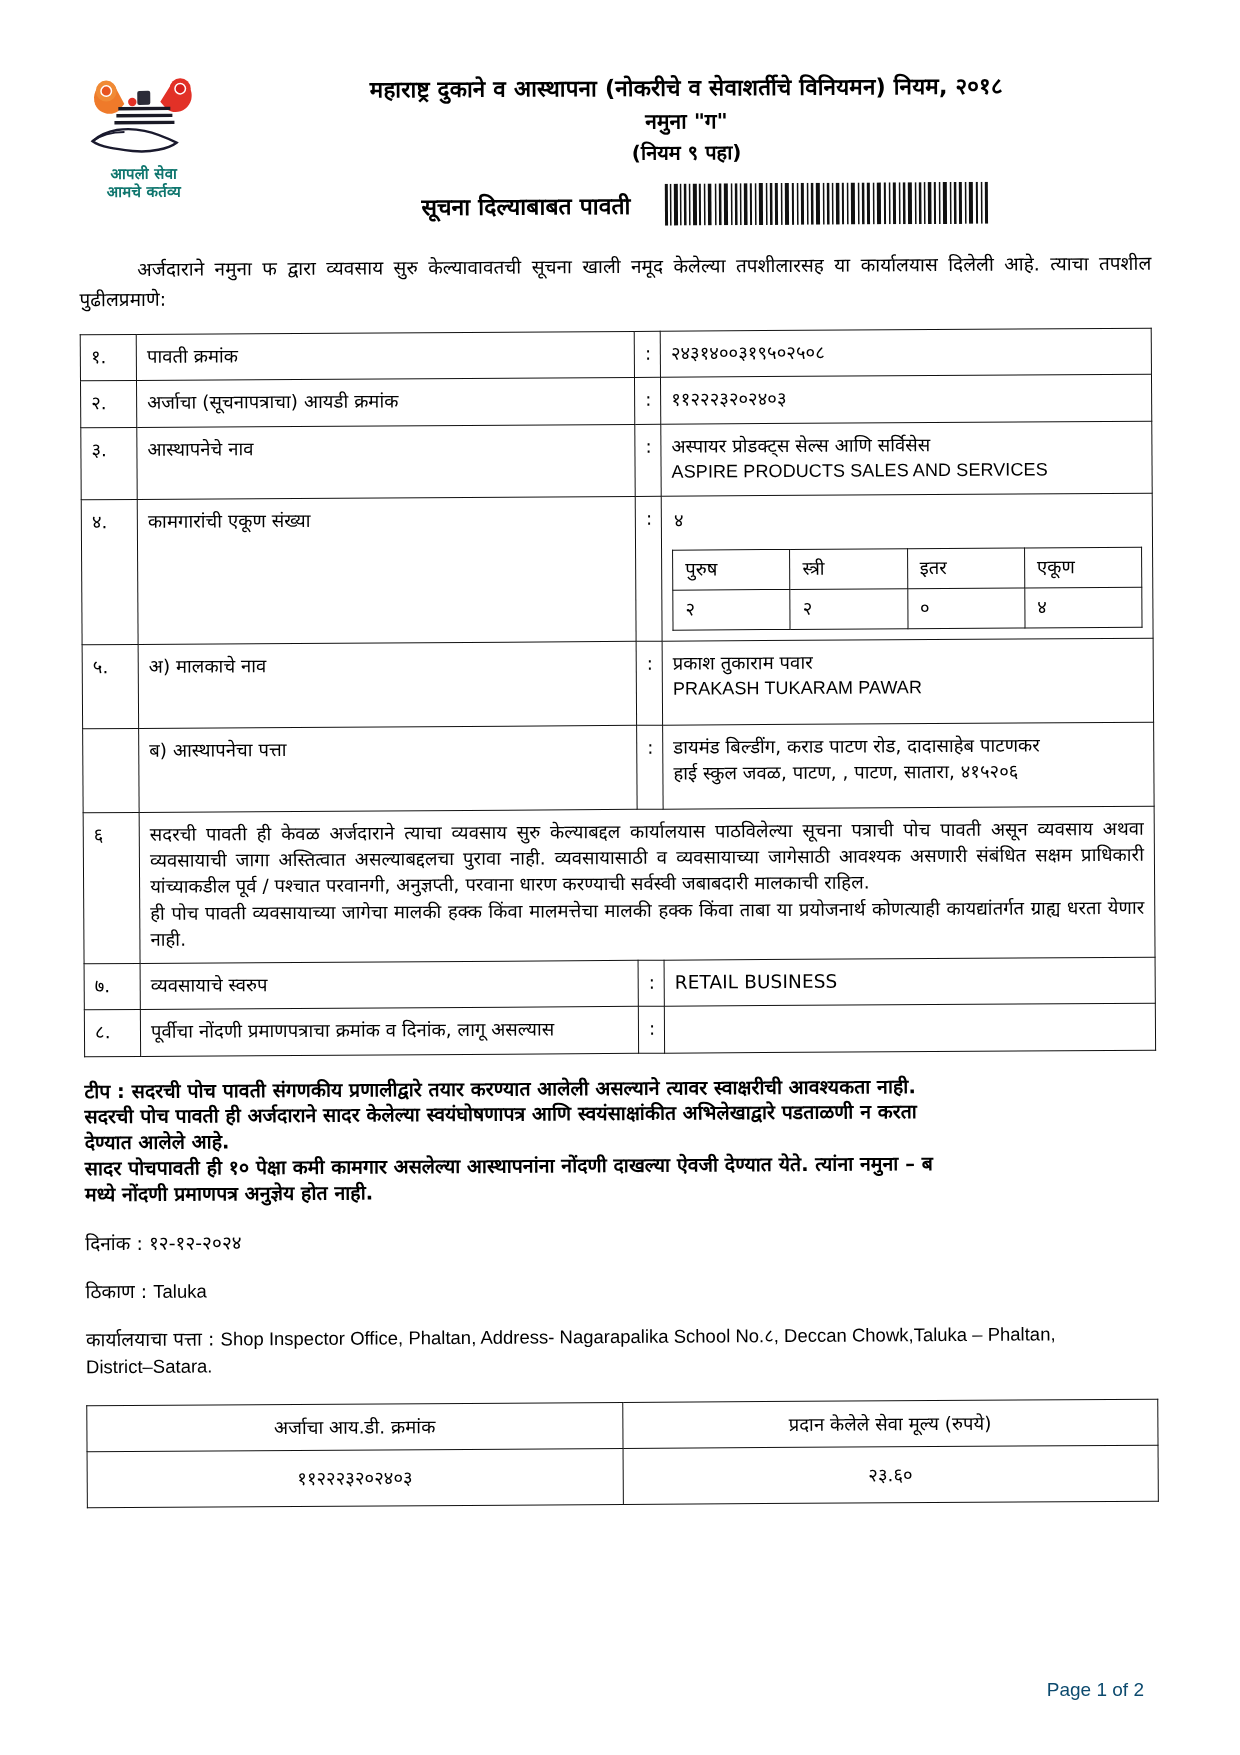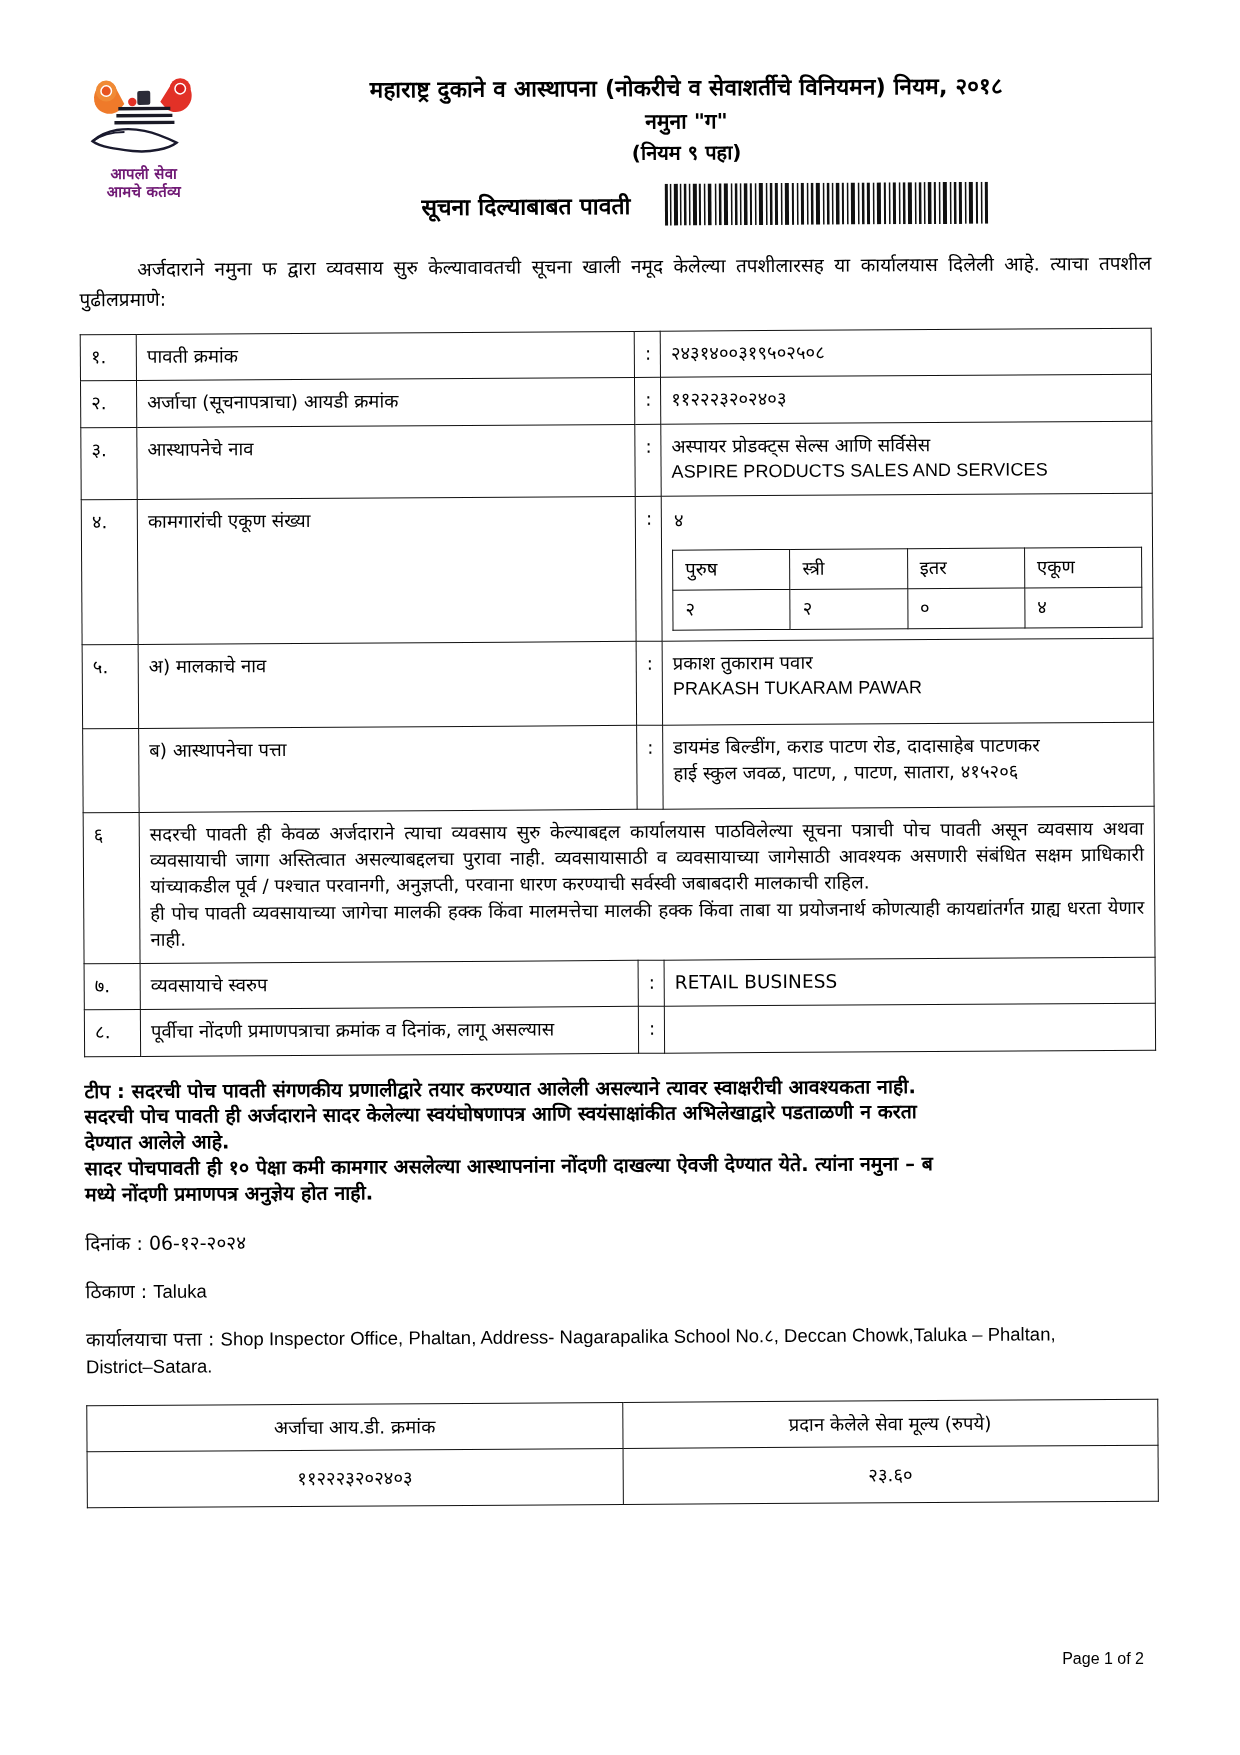--- a/index.html
+++ b/index.html
@@ -38,21 +38,21 @@
     flex: 0 0 130px;
     text-align: center;
     padding-top: 10px;
   }
   .logo-art { width: 118px; height: 92px; display: block; margin: 0 auto; }
   .logo-motto {
     font-family: "DejaVu Sans", sans-serif;
     font-size: 15px;
     line-height: 1.22;
     font-weight: 700;
-    color: #701a75;
+    color: #0f766e;
     margin-top: 2px;
     letter-spacing: .2px;
   }
   .title-block {
     flex: 1 1 auto;
     text-align: center;
     padding-top: 16px;
   }
   .title-main {
     font-family: "DejaVu Sans", sans-serif;
@@ -190,24 +190,24 @@
     padding: 9px 8px 11px 8px;
     text-align: center;
     font-family: "DejaVu Sans", sans-serif;
     font-size: 18.5px;
   }
   table.fee td.fee-val { padding: 14px 8px 16px 8px; }
 
   .page-num {
     position: absolute;
     right: 96px;
-    bottom: 87px;
+    bottom: 54px;
     font-family: "Liberation Sans", sans-serif;
-    font-size: 16px;
-    color: #000000;
+    font-size: 19px;
+    color: #0c4a6e;
   }
 </style>
 </head>
 <body>
 
 <div class="page">
   <div class="sheet">
 
     <div class="header">
 
@@ -420,21 +420,21 @@
       <p>सदरची पोच पावती ही अर्जदाराने सादर केलेल्या स्वयंघोषणापत्र आणि स्वयंसाक्षांकीत अभिलेखाद्वारे पडताळणी न करता</p>
       <p>देण्यात आलेले आहे.</p>
       <p>सादर पोचपावती ही १० पेक्षा कमी कामगार असलेल्या आस्थापनांना नोंदणी दाखल्या ऐवजी देण्यात येते. त्यांना नमुना – ब</p>
       <p>मध्ये नोंदणी प्रमाणपत्र अनुज्ञेय होत नाही.</p>
     </div>
 
     <div class="meta">
       <div class="m-line">
         <span>दिनांक</span>
         <span> : </span>
-        <span>06-१२-२०२४</span>
+        <span>१२-१२-२०२४</span>
       </div>
       <div class="m-line">
         <span>ठिकाण</span>
         <span> : </span>
         <span class="en">Taluka</span>
       </div>
       <div class="m-line">
         <span>कार्यालयाचा पत्ता</span>
         <span> : </span>
         <span class="en">Shop Inspector Office, Phaltan, Address- Nagarapalika School No.८, Deccan Chowk,Taluka – Phaltan,</span>

